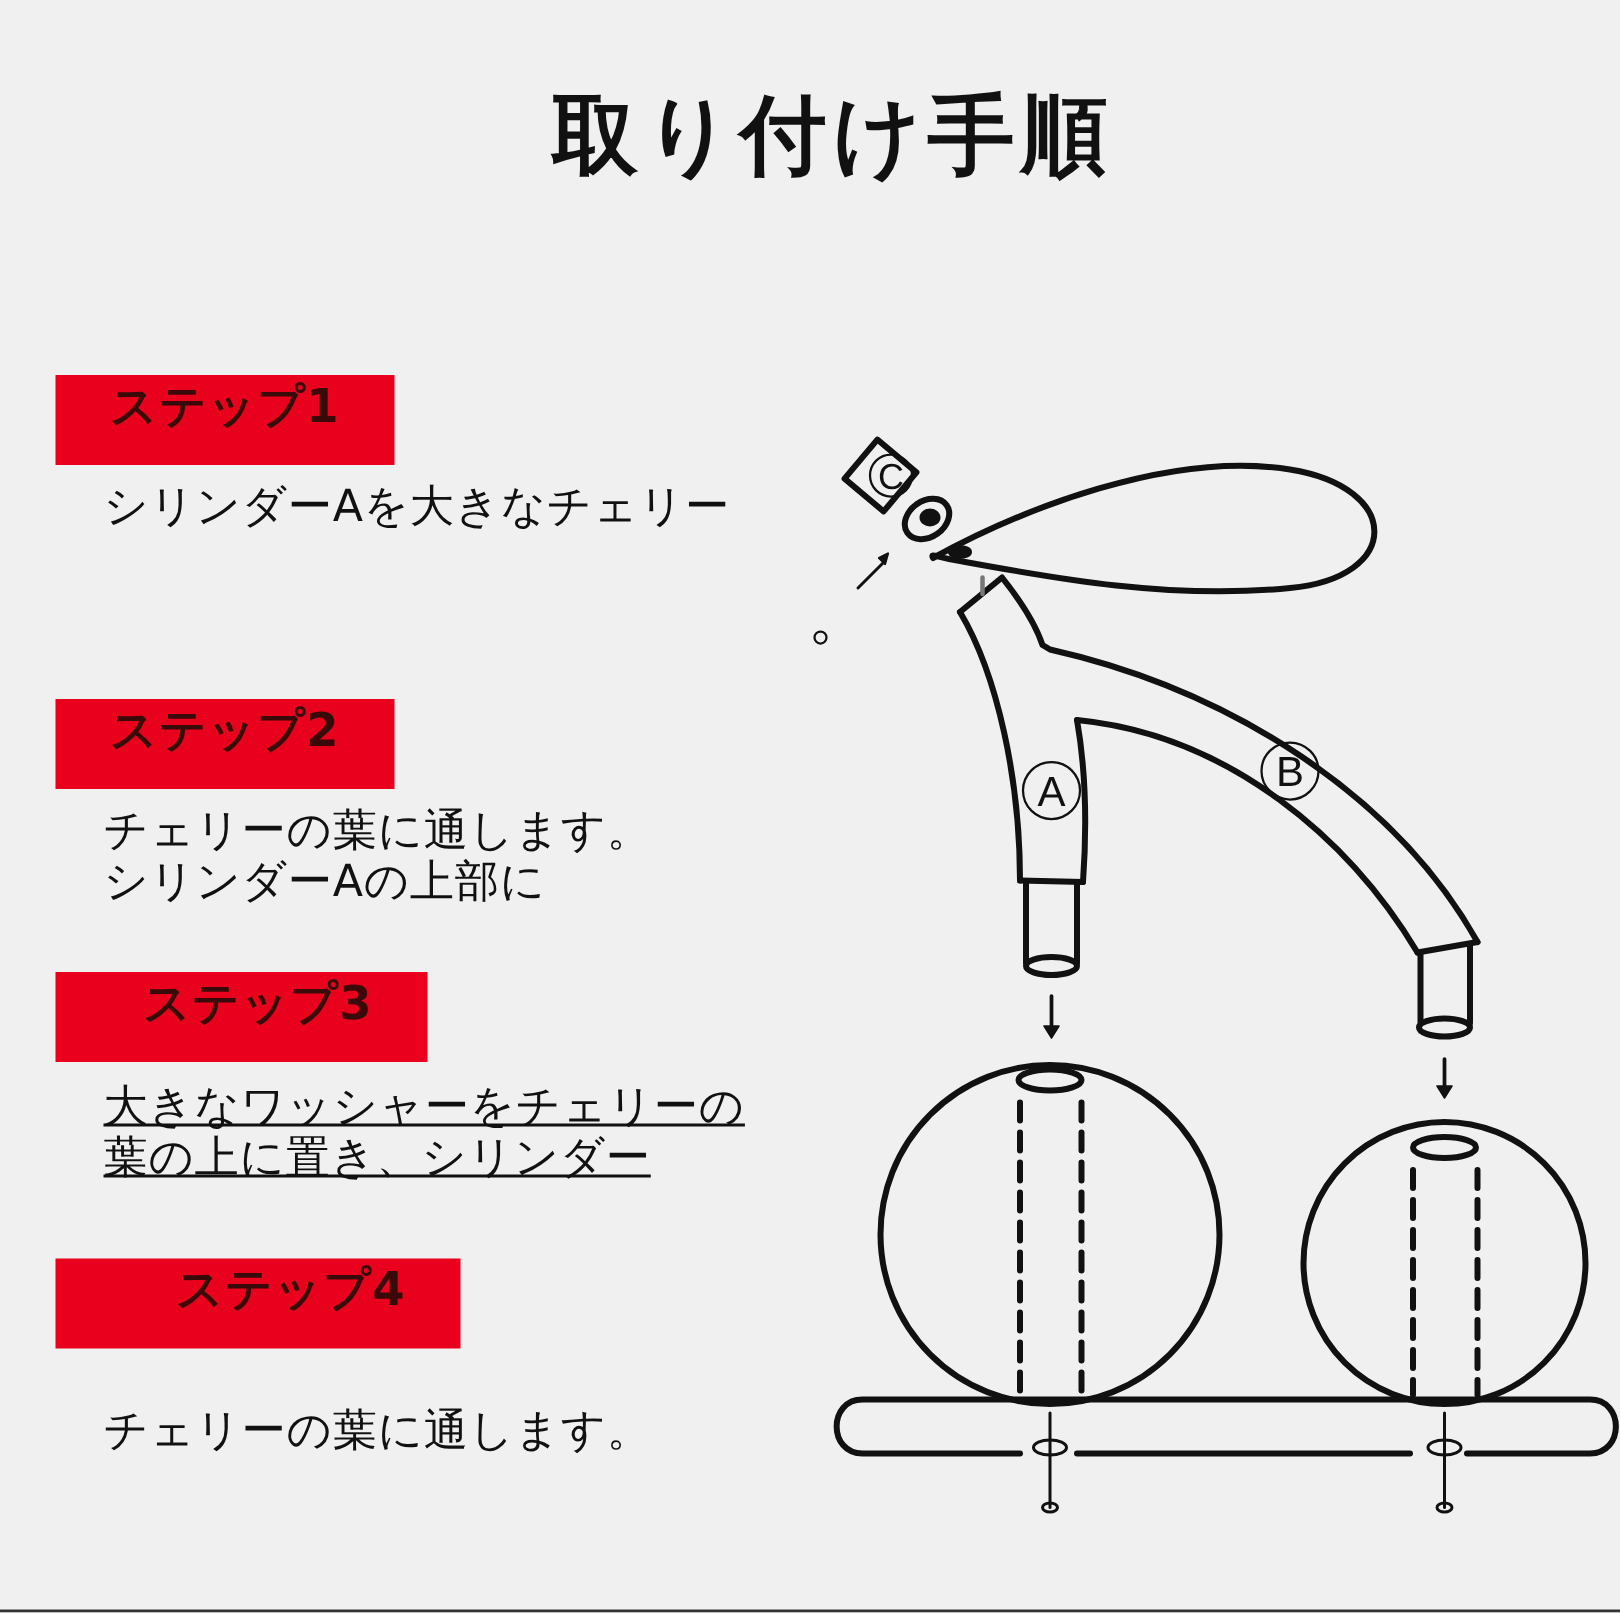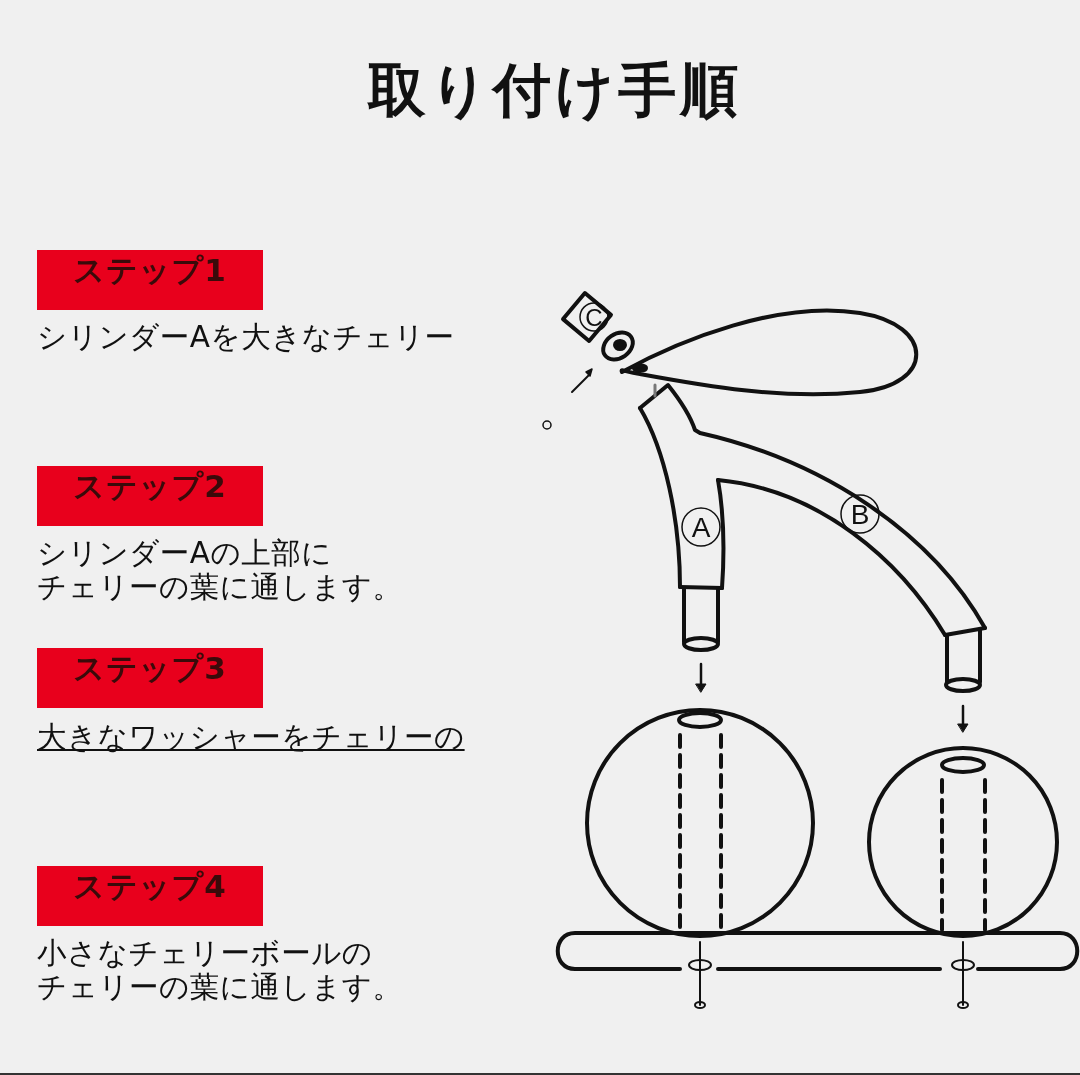--- a/index.html
+++ b/index.html
@@ -19,56 +19,56 @@
       background: #e8001c;
       display: flex; justify-content: center;
     }
     .step-badge span {
       font-size: 31px; font-weight: bold; color: #3a0a0a; letter-spacing: 1px;
     }
     .step-text {
       position: absolute; left: 37px; width: 540px;
       font-size: 29.5px; line-height: 34px; color: #111; letter-spacing: 0.5px;
     }
-    .step-text div { white-space: nowrap; }
+    .step-text div { white-space: nowrap; margin-left: 32px; }
     svg.diagram { position: absolute; left: 0; top: 0; }
     .bottom-bar { position: absolute; left: 0; bottom: 0; width: 1080px; height: 2px; background: #333; }
   </style>
 </head>
 <body>
 
 <div class="title">取り付け手順</div>
 
 <div class="step-badge" style="top:250px;">
   <span>ステップ1</span>
 </div>
 <div class="step-text" style="top:320px;">
   <div>シリンダーAを大きなチェリー</div>
 </div>
 
 <div class="step-badge" style="top:466px;">
   <span>ステップ2</span>
 </div>
 <div class="step-text" style="top:536px;">
+  <div>チェリーの葉に通します。</div>
   <div>シリンダーAの上部に</div>
-  <div>チェリーの葉に通します。</div>
 </div>
 
-<div class="step-badge" style="top:648px;">
+<div class="step-badge" style="top:648px;padding-left:22px;">
   <span>ステップ3</span>
 </div>
 <div class="step-text" style="top:720px;text-decoration:underline;">
   <div>大きなワッシャーをチェリーの</div>
+  <div>葉の上に置き、シリンダー</div>
 </div>
 
-<div class="step-badge" style="top:866px;">
+<div class="step-badge" style="top:839px;padding-left:44px;">
   <span>ステップ4</span>
 </div>
 <div class="step-text" style="top:936px;">
-  <div>小さなチェリーボールの</div>
   <div>チェリーの葉に通します。</div>
 </div>
 
 <svg class="diagram" width="1080" height="1075" viewBox="0 0 1080 1075">
   <g fill="none" stroke="#111" stroke-width="4" stroke-linejoin="round" stroke-linecap="round">
 
     <path d="M622 372 C 680 340, 780 300, 860 313 C 935 325, 935 385, 860 392 C 780 400, 700 385, 640 374 C 625 372, 620 368, 622 372 Z"></path>
 
     <ellipse cx="618" cy="346" rx="16" ry="12" transform="rotate(-35 618 346)"></ellipse>
     <ellipse cx="620" cy="345" rx="5" ry="4" fill="#111"></ellipse>

